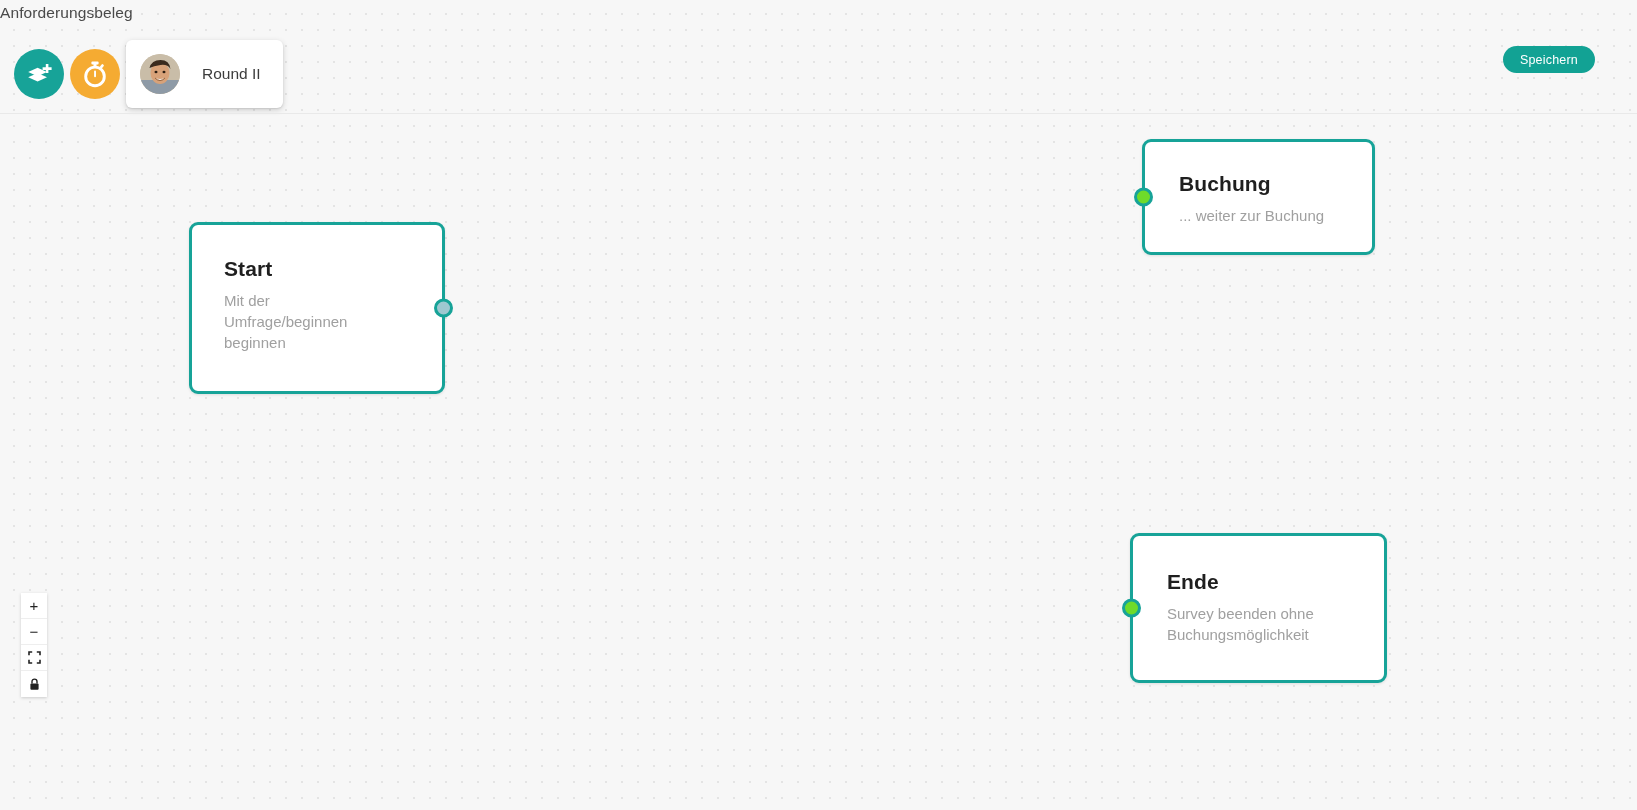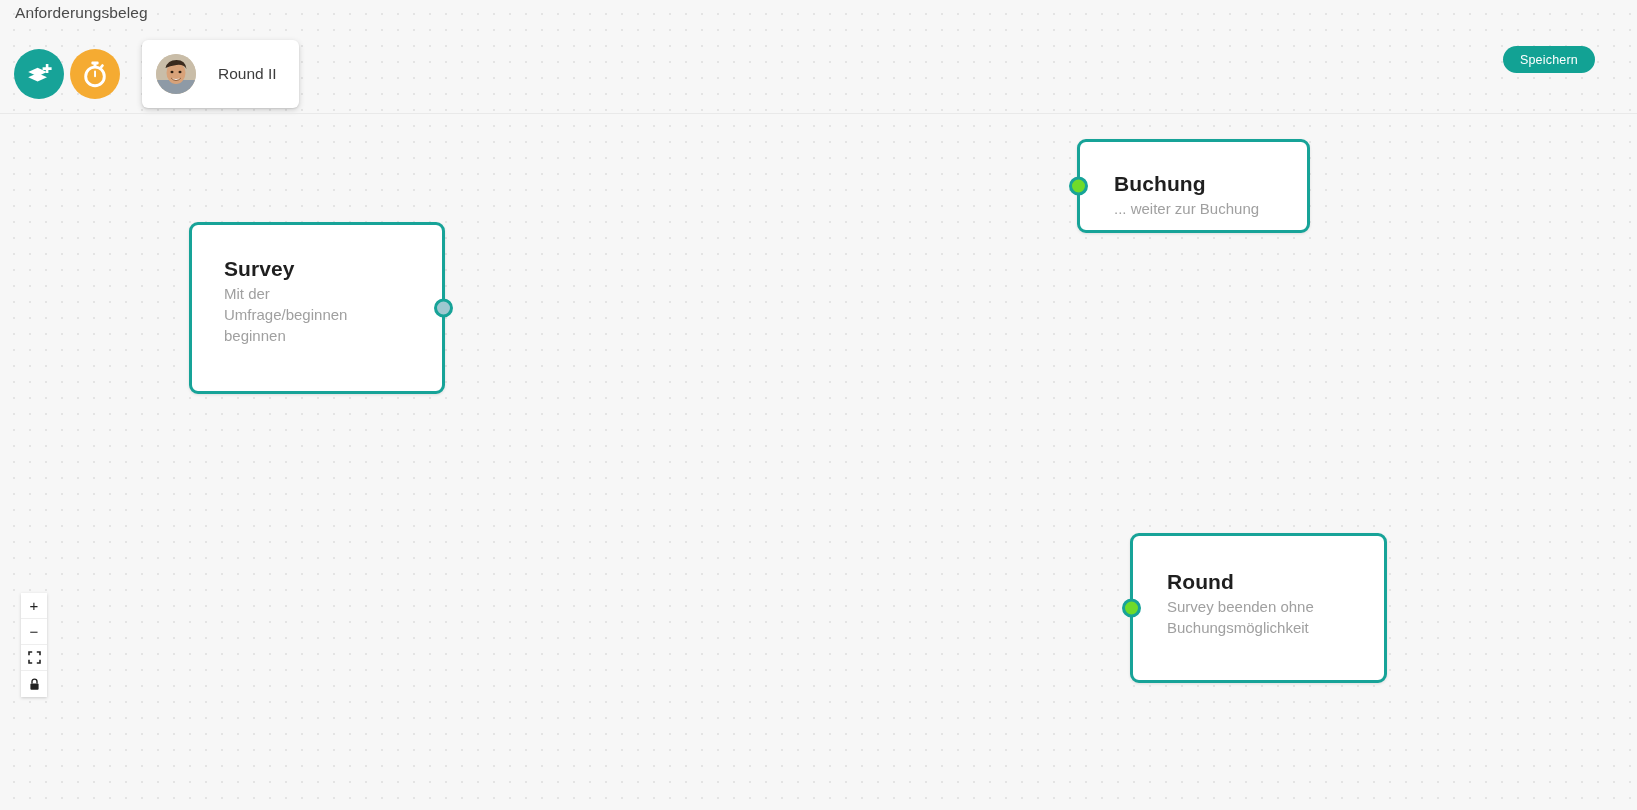--- a/index.html
+++ b/index.html
@@ -17,21 +17,21 @@
     height: 810px;
     background-color: #f7f7f7;
     background-image: radial-gradient(circle, #e4e4e4 1px, transparent 1.1px);
     background-size: 16px 16px;
     background-position: 6px 6px;
   }
 
   
   #header-title {
     position: absolute;
-    left: 15px;
+    left: 0;
     top: 4px;
     font-size: 15.5px;
     color: #4a4a4a;
     letter-spacing: .1px;
     white-space: nowrap;
   }
 
   #toolbar {
     position: absolute;
     left: 14px;
@@ -50,21 +50,21 @@
     border: none;
     cursor: pointer;
     margin-right: 6px;
     padding: 0;
   }
   .tool-icon-btn.teal   { background: #17a398; }
   .tool-icon-btn.amber  { background: #f5ab32; }
   .tool-icon-btn svg { display: block; }
 
   #round-card {
-    margin-left: 16px;
+    margin-left: 0;
     background: #ffffff;
     border-radius: 6px;
     height: 68px;
     display: flex;
     align-items: center;
     padding: 0 22px 0 14px;
     box-shadow: 0 2px 6px rgba(0,0,0,0.16), 0 1px 2px rgba(0,0,0,0.10);
     cursor: pointer;
   }
   #round-avatar {
@@ -120,21 +120,21 @@
     box-shadow: 0 1px 3px rgba(0,0,0,0.10);
     cursor: move;
   }
   .node-title {
     font-size: 21px;
     font-weight: bold;
     color: #1f1f1f;
     letter-spacing: .1px;
   }
   .node-desc {
-    margin-top: 2px;
+    margin-top: 9px;
     font-size: 15px;
     line-height: 21px;
     color: #a0a0a0;
   }
 
   .handle {
     position: absolute;
     width: 19px;
     height: 19px;
     border-radius: 50%;
@@ -144,21 +144,21 @@
   .handle.right  { right: -11px; top: 50%; transform: translateY(-50%); }
   .handle.left   { left: -11px;  top: 50%; transform: translateY(-50%); }
   .handle.source { background: #9fc8d0; }
   .handle.target { background: #6fdb2a; }
 
   
   #node-start { left: 189px; top: 108px; width: 256px; height: 172px; padding: 32px 22px 0 32px; }
   #node-start .node-desc { max-width: 170px; }
 
   
-  #node-buchung { left: 1077px; top: 25px; width: 233px; height: 94px; padding: 30px 18px 16px 34px; }
+  #node-buchung { left: 1142px; top: 25px; width: 233px; height: 116px; padding: 30px 18px 16px 34px; }
 
   
   #node-ende { left: 1130px; top: 419px; width: 257px; height: 150px; padding: 34px 18px 0 34px; }
 
   
   #zoom-controls {
     position: absolute;
     left: 21px;
     top: 479px;
     width: 26px;
@@ -241,33 +241,33 @@
 
   </div>
 
   <div id="header-divider"></div>
 
   <button id="save-button">Speichern</button>
 
   <div id="canvas">
 
     <div class="flow-node" id="node-start">
-      <div class="node-title">Survey</div>
+      <div class="node-title">Start</div>
       <div class="node-desc">Mit der Umfrage/beginnen beginnen</div>
       <div class="handle right source"></div>
     </div>
 
     <div class="flow-node" id="node-buchung">
       <div class="node-title">Buchung</div>
       <div class="node-desc">... weiter zur Buchung</div>
       <div class="handle left target"></div>
     </div>
 
     <div class="flow-node" id="node-ende">
-      <div class="node-title">Round</div>
+      <div class="node-title">Ende</div>
       <div class="node-desc">Survey beenden ohne Buchungsmöglichkeit</div>
       <div class="handle left target"></div>
     </div>
 
     <div id="zoom-controls">
       <button class="zoom-btn">+</button>
       <button class="zoom-btn">−</button>
       <button class="zoom-btn">
         <span>
           <svg width="13" height="13" viewBox="0 0 13 13" fill="none" stroke="#222" stroke-width="1.6">

